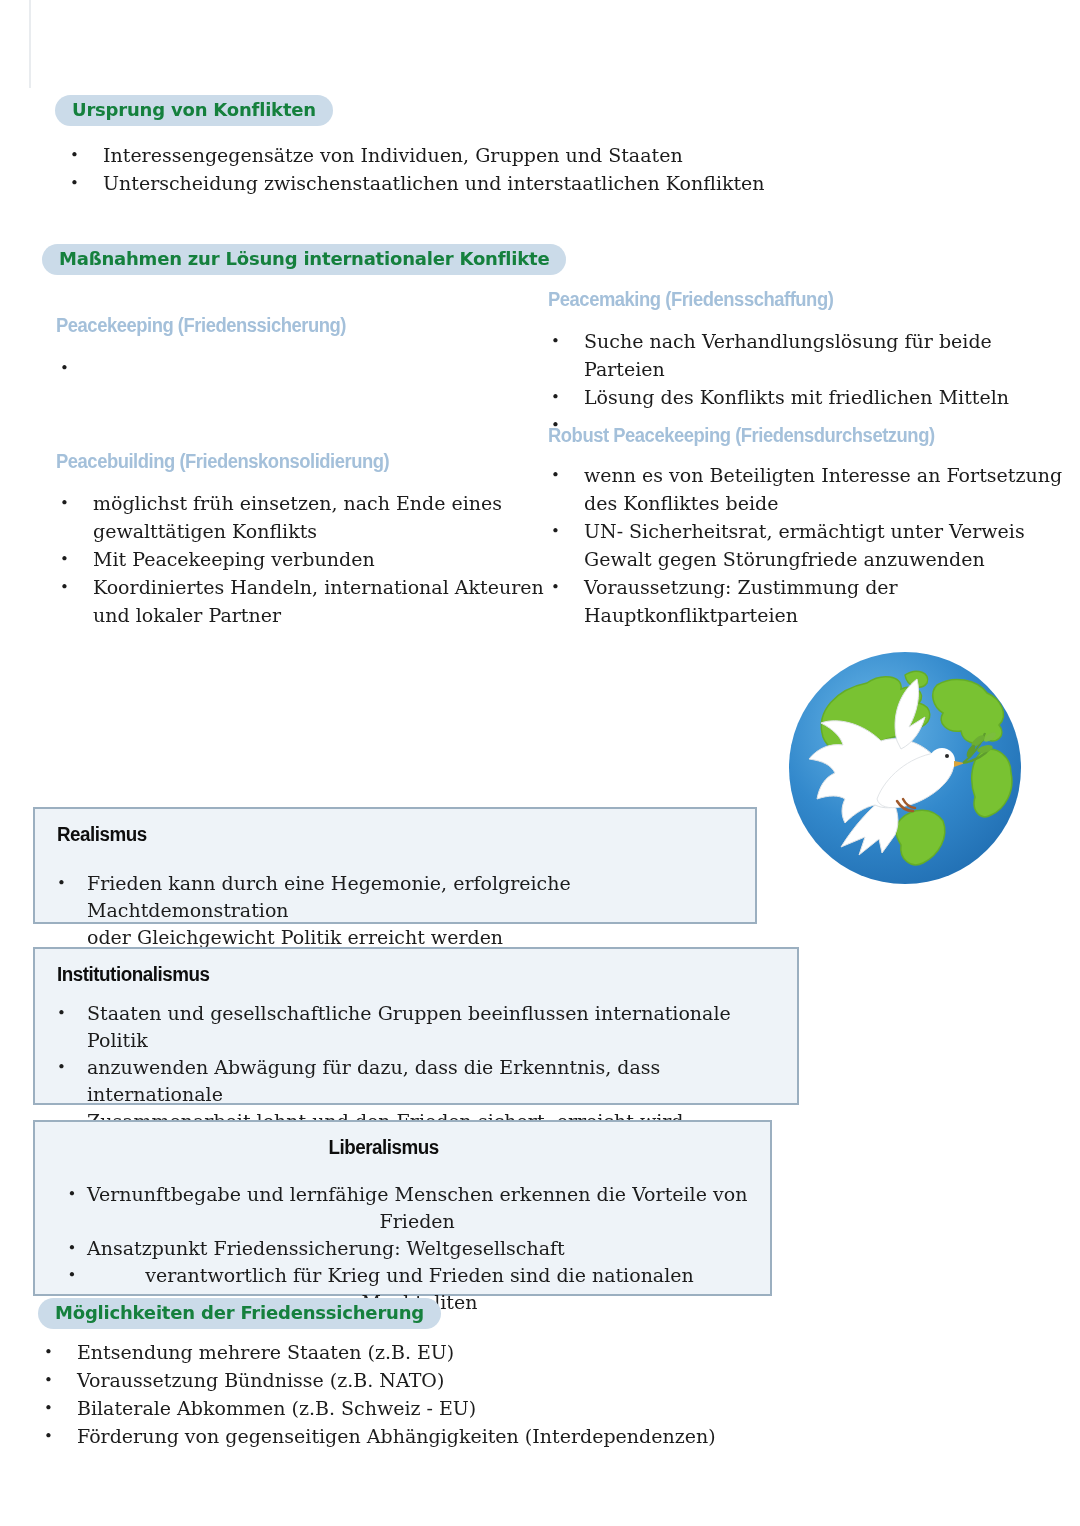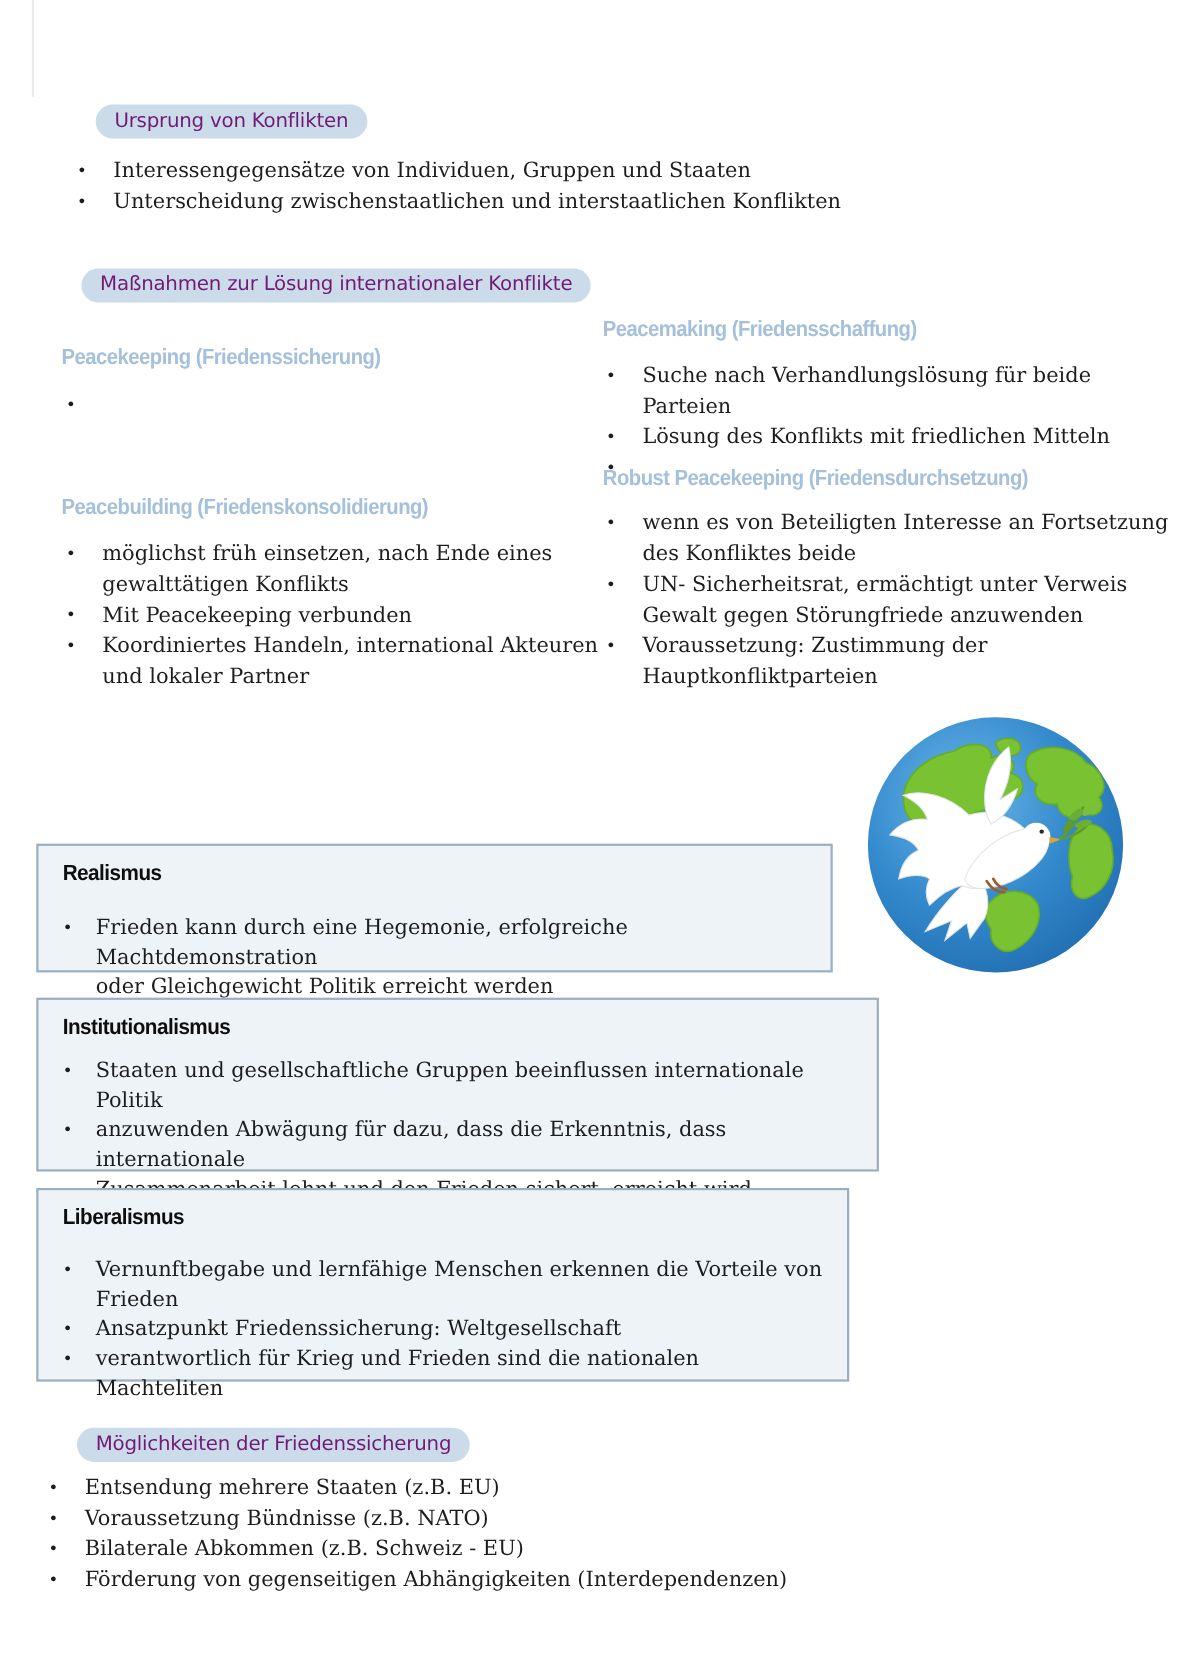--- a/index.html
+++ b/index.html
@@ -3,39 +3,39 @@
 <meta charset="utf-8">
 <style>
   html,body { margin:0; padding:0; background:#ffffff; }
   #page {
     position:relative; width:1080px; height:1526px; background:#ffffff;
     font-family:"DejaVu Serif", serif; color:#1c1c1c; overflow:hidden;
   }
   .edge-line { position:absolute; left:29px; top:0; width:2px; height:88px; background:#e9ecef; }
 
   .pill {
-    position:absolute; display:inline-block; background:#cbdbe9; color:#701a75;
+    position:absolute; display:inline-block; background:#cbdbe9; color:#15803d;
     border-radius:16px; padding:4px 17px 6px 17px;
-    font-family:"DejaVu Sans", sans-serif; font-weight:400; font-size:18px; letter-spacing:-0.2px;
+    font-family:"DejaVu Sans", sans-serif; font-weight:700; font-size:18px; letter-spacing:-0.2px;
     white-space:nowrap;
-    margin-left:32px;
   }
   .subheading {
     position:absolute; font-family:"Liberation Sans", sans-serif; font-weight:bold;
     font-size:20px; color:#a4c0da; letter-spacing:-0.5px; white-space:nowrap;
     transform:scaleX(0.92); transform-origin:left center;
   }
   .bullets { position:absolute; }
   .bullet { display:flex; align-items:flex-start; font-size:19px; line-height:28px; }
   .bullet .dot { flex:0 0 33px; font-size:15px; line-height:28px; color:#1c1c1c; }
   .bullet .txt { white-space:pre-line; }
 
   .box {
     position:absolute; background:#eef3f8; border:2px solid #9bafc0; box-sizing:border-box;
     padding:14px 18px 10px 22px;
+    margin-top:40px;
   }
   .box-title {
     font-family:"Liberation Sans", sans-serif; font-weight:bold; font-size:20px;
     color:#0e0e0e; letter-spacing:-0.5px; transform:scaleX(0.94); transform-origin:left center;
   }
   .box .bullets { position:static; }
   .box .bullet { font-size:19px; line-height:27px; }
   .box .bullet .dot { flex:0 0 30px; line-height:27px; }
   .gap-lg { margin-top:24px; }
   .gap-sm { margin-top:14px; }
@@ -187,21 +187,21 @@
           <span class="txt">anzuwenden Abwägung für dazu, dass die Erkenntnis, dass internationale
 Zusammenarbeit lohnt und den Frieden sichert, erreicht wird</span>
         </div>
       <div class="bullet">
           <span class="dot">•</span>
           <span class="txt">Bildung, internationale Institution lohnt sich zur Sicherung des Friedens</span>
         </div>
     </div>
   </div>
 
-  <div class="box" style="left:33px; top:1080px; width:739px; height:176px;">
+  <div class="box" style="left:33px; top:1080px; width:739px; height:176px;text-align:center;">
     <div class="box-title">Liberalismus</div>
     <div class="bullets gap-md">
       <div class="bullet">
           <span class="dot">•</span>
           <span class="txt">Vernunftbegabe und lernfähige Menschen erkennen die Vorteile von
 Frieden</span>
         </div>
       <div class="bullet">
           <span class="dot">•</span>
           <span class="txt">Ansatzpunkt Friedenssicherung: Weltgesellschaft</span>

